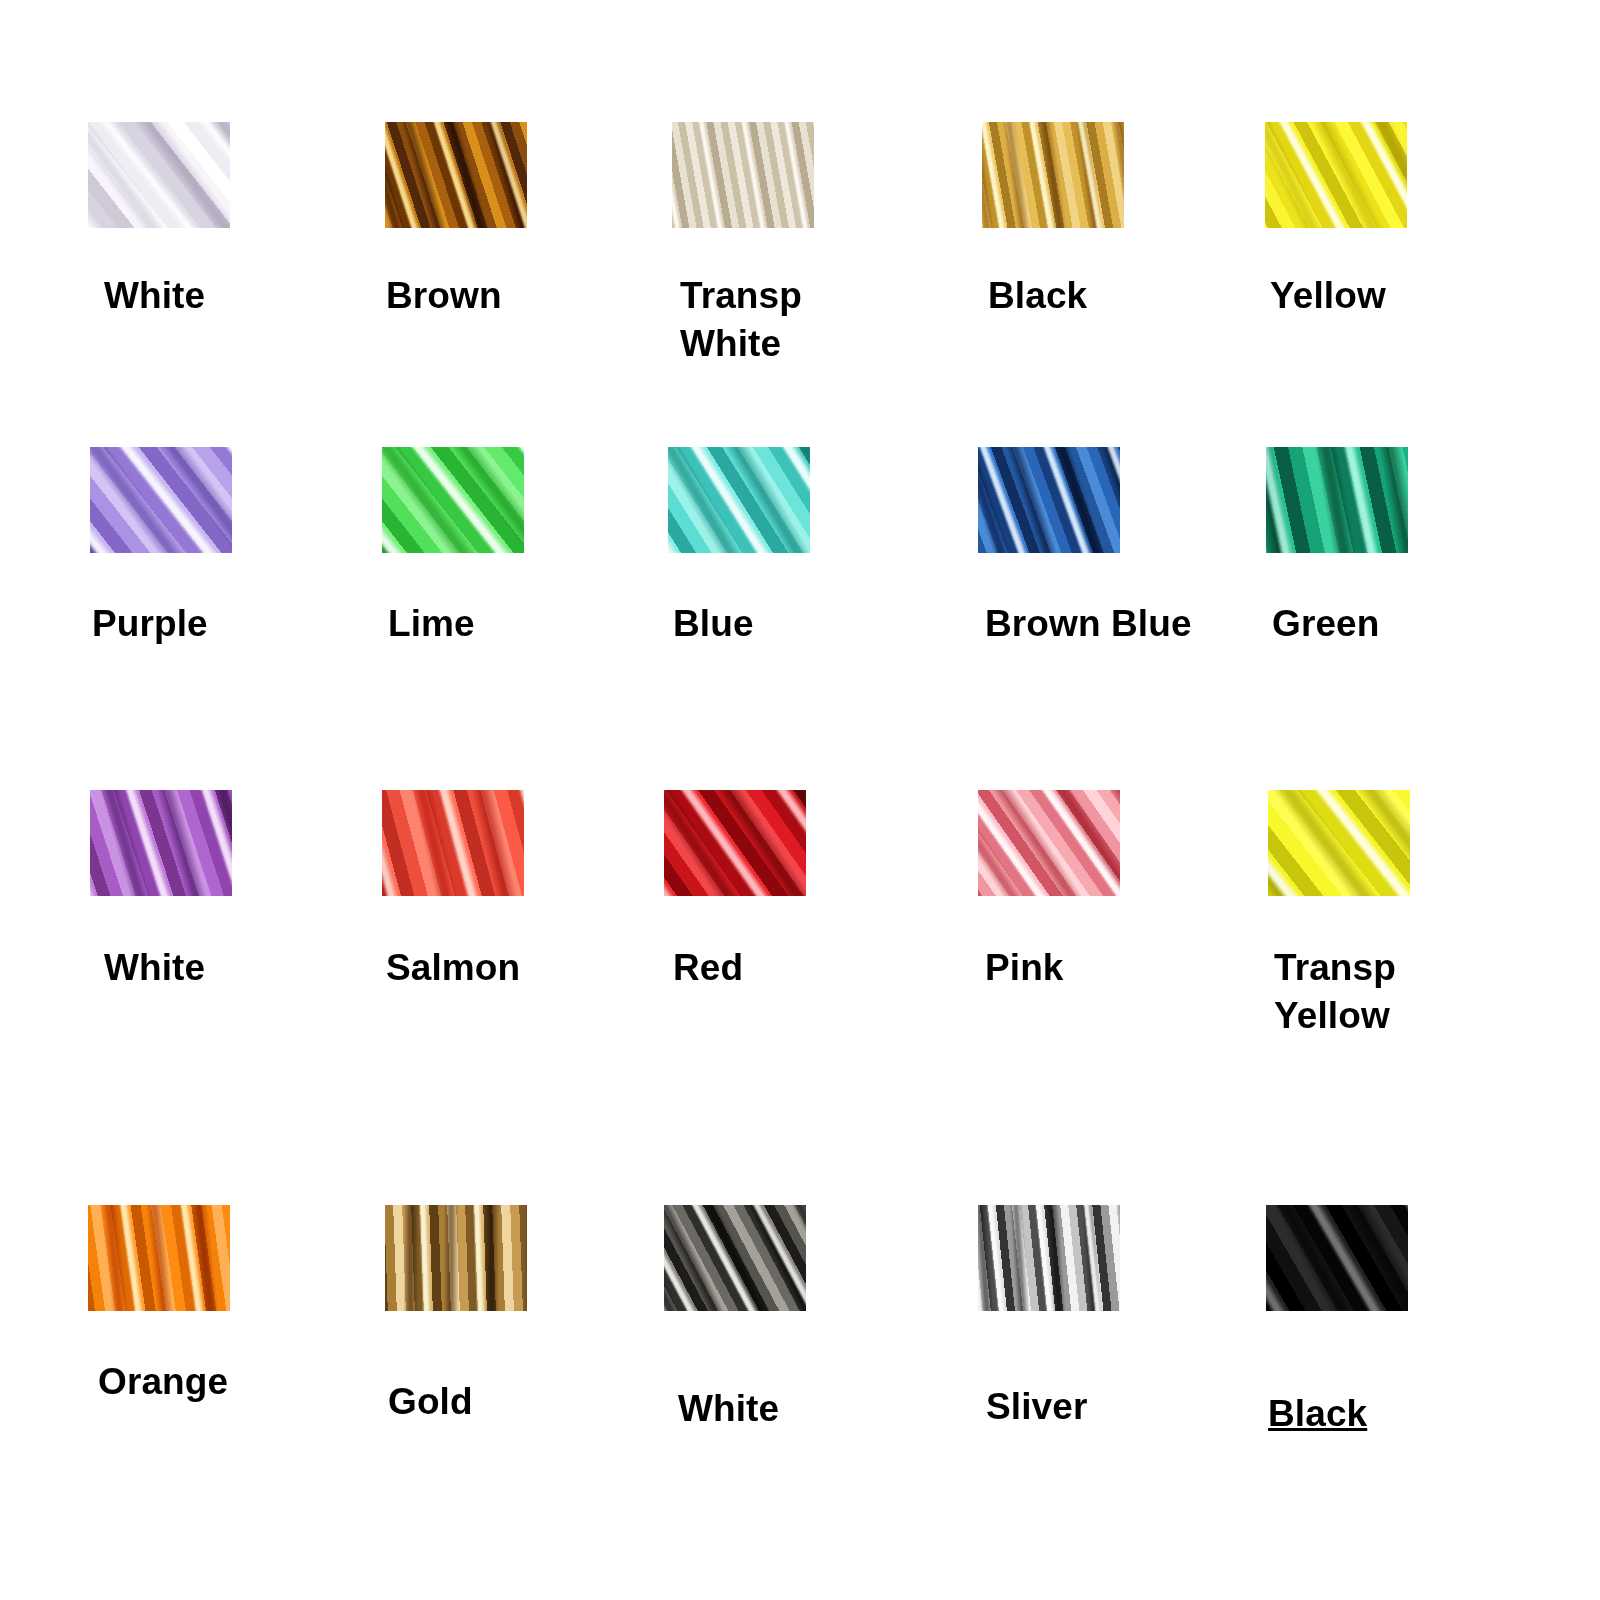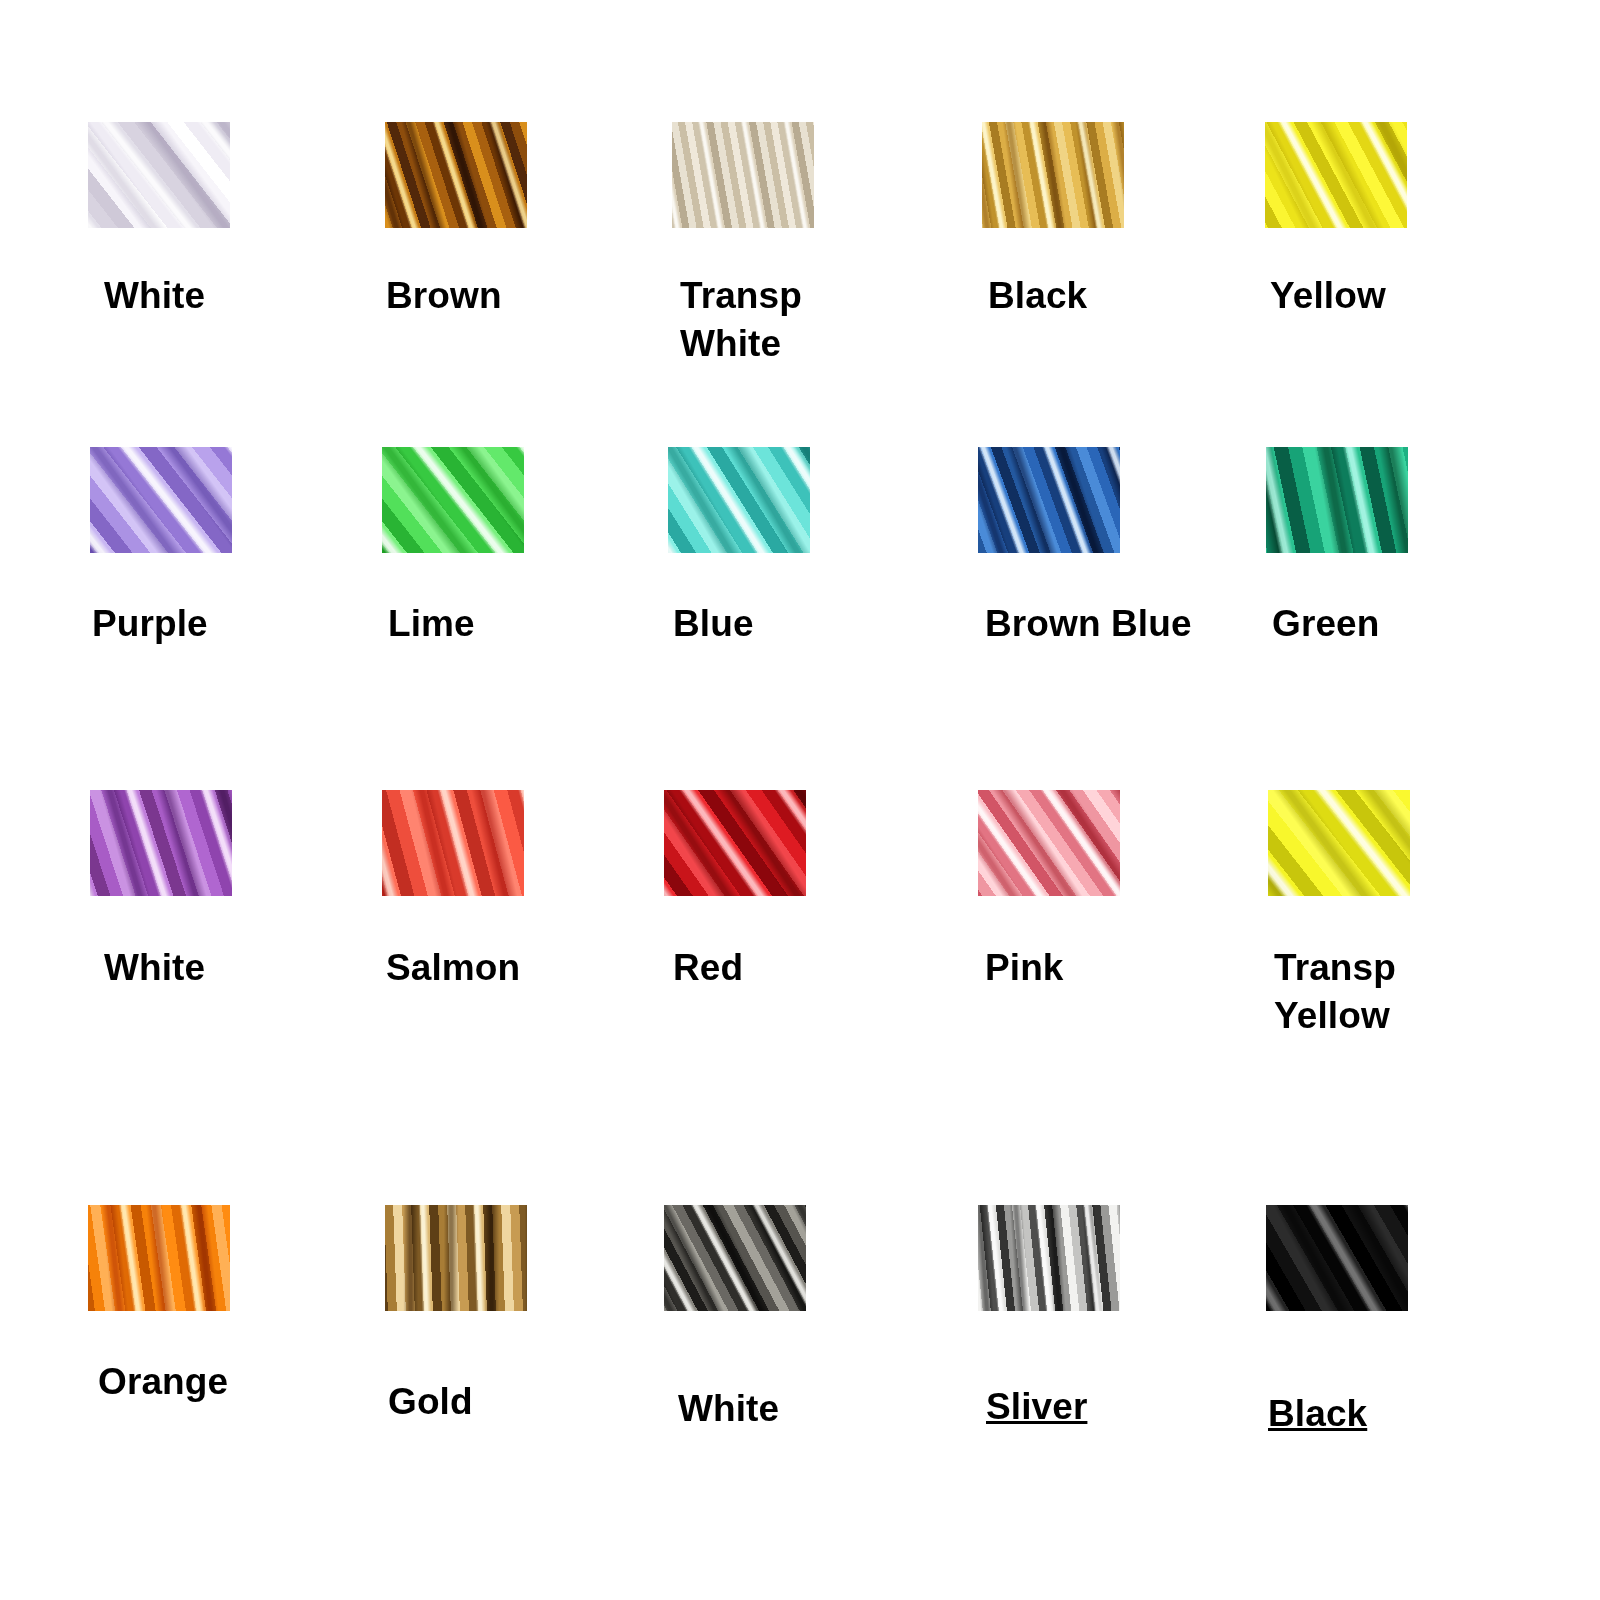--- a/index.html
+++ b/index.html
@@ -223,21 +223,21 @@
         <div class="gloss" style="background-image: repeating-linear-gradient(62deg, rgba(0, 0, 0, 0) 0px, rgba(0, 0, 0, 0) 16.2px, rgb(239, 239, 233) 19.44px, rgb(239, 239, 233) 21.6px, rgba(0, 0, 0, 0) 25.38px, rgba(0, 0, 0, 0) 54px);"></div>
       </div>
       <div class="swatch-label" style="left: 678px; top: 1385px; color: rgb(0, 0, 0);">White</div>
     </div>
     <div class="swatch-cell" style="left: 0px; top: 0px;">
       <div class="swatch-image" style="position: absolute; left: 978px; top: 1205px; background: rgb(143, 143, 141);">
         <div class="layer" style="background-image: repeating-linear-gradient(84deg, rgb(196, 196, 194) 0px, rgb(196, 196, 194) 8px, rgb(78, 78, 77) 8px, rgb(78, 78, 77) 16px, rgb(224, 224, 222) 16px, rgb(224, 224, 222) 24px, rgb(52, 52, 51) 24px, rgb(52, 52, 51) 32px, rgb(154, 154, 152) 32px, rgb(154, 154, 152) 40px, rgb(242, 242, 240) 40px, rgb(242, 242, 240) 48px);"></div>
         <div class="shade" style="background-image: repeating-linear-gradient(86deg, rgba(255, 255, 255, 0) 0px, rgba(255, 255, 255, 0) 19.8px, rgb(31, 31, 30) 25.2px, rgb(31, 31, 30) 27.36px, rgba(255, 255, 255, 0) 33.12px, rgba(255, 255, 255, 0) 36px);"></div>
         <div class="gloss" style="background-image: repeating-linear-gradient(84deg, rgba(0, 0, 0, 0) 0px, rgba(0, 0, 0, 0) 14.4px, rgb(255, 255, 255) 17.28px, rgb(255, 255, 255) 19.2px, rgba(0, 0, 0, 0) 22.56px, rgba(0, 0, 0, 0) 48px);"></div>
       </div>
-      <div class="swatch-label" style="left: 986px; top: 1383px; color: rgb(0, 0, 0); text-decoration: underline;">Sliver</div>
+      <div class="swatch-label" style="left: 986px; top: 1383px; color: rgb(0, 0, 0);">Sliver</div>
     </div>
     <div class="swatch-cell" style="left: 0px; top: 0px;">
       <div class="swatch-image" style="position: absolute; left: 1266px; top: 1205px; background: rgb(12, 12, 12);">
         <div class="layer" style="background-image: repeating-linear-gradient(60deg, rgb(22, 22, 22) 0px, rgb(22, 22, 22) 14px, rgb(5, 5, 5) 14px, rgb(5, 5, 5) 28px, rgb(34, 34, 34) 28px, rgb(34, 34, 34) 42px, rgb(0, 0, 0) 42px, rgb(0, 0, 0) 56px, rgb(16, 16, 16) 56px, rgb(16, 16, 16) 70px, rgb(44, 44, 44) 70px, rgb(44, 44, 44) 84px);"></div>
         <div class="shade" style="background-image: repeating-linear-gradient(62deg, rgba(255, 255, 255, 0) 0px, rgba(255, 255, 255, 0) 34.65px, rgb(0, 0, 0) 44.1px, rgb(0, 0, 0) 47.88px, rgba(255, 255, 255, 0) 57.96px, rgba(255, 255, 255, 0) 63px);"></div>
         <div class="gloss" style="background-image: repeating-linear-gradient(60deg, rgba(0, 0, 0, 0) 0px, rgba(0, 0, 0, 0) 25.2px, rgb(110, 110, 110) 30.24px, rgb(110, 110, 110) 33.6px, rgba(0, 0, 0, 0) 39.48px, rgba(0, 0, 0, 0) 84px);"></div>
       </div>
       <div class="swatch-label" style="left: 1268px; top: 1390px; color: rgb(0, 0, 0); text-decoration: underline;">Black</div>
     </div>
   </div>

